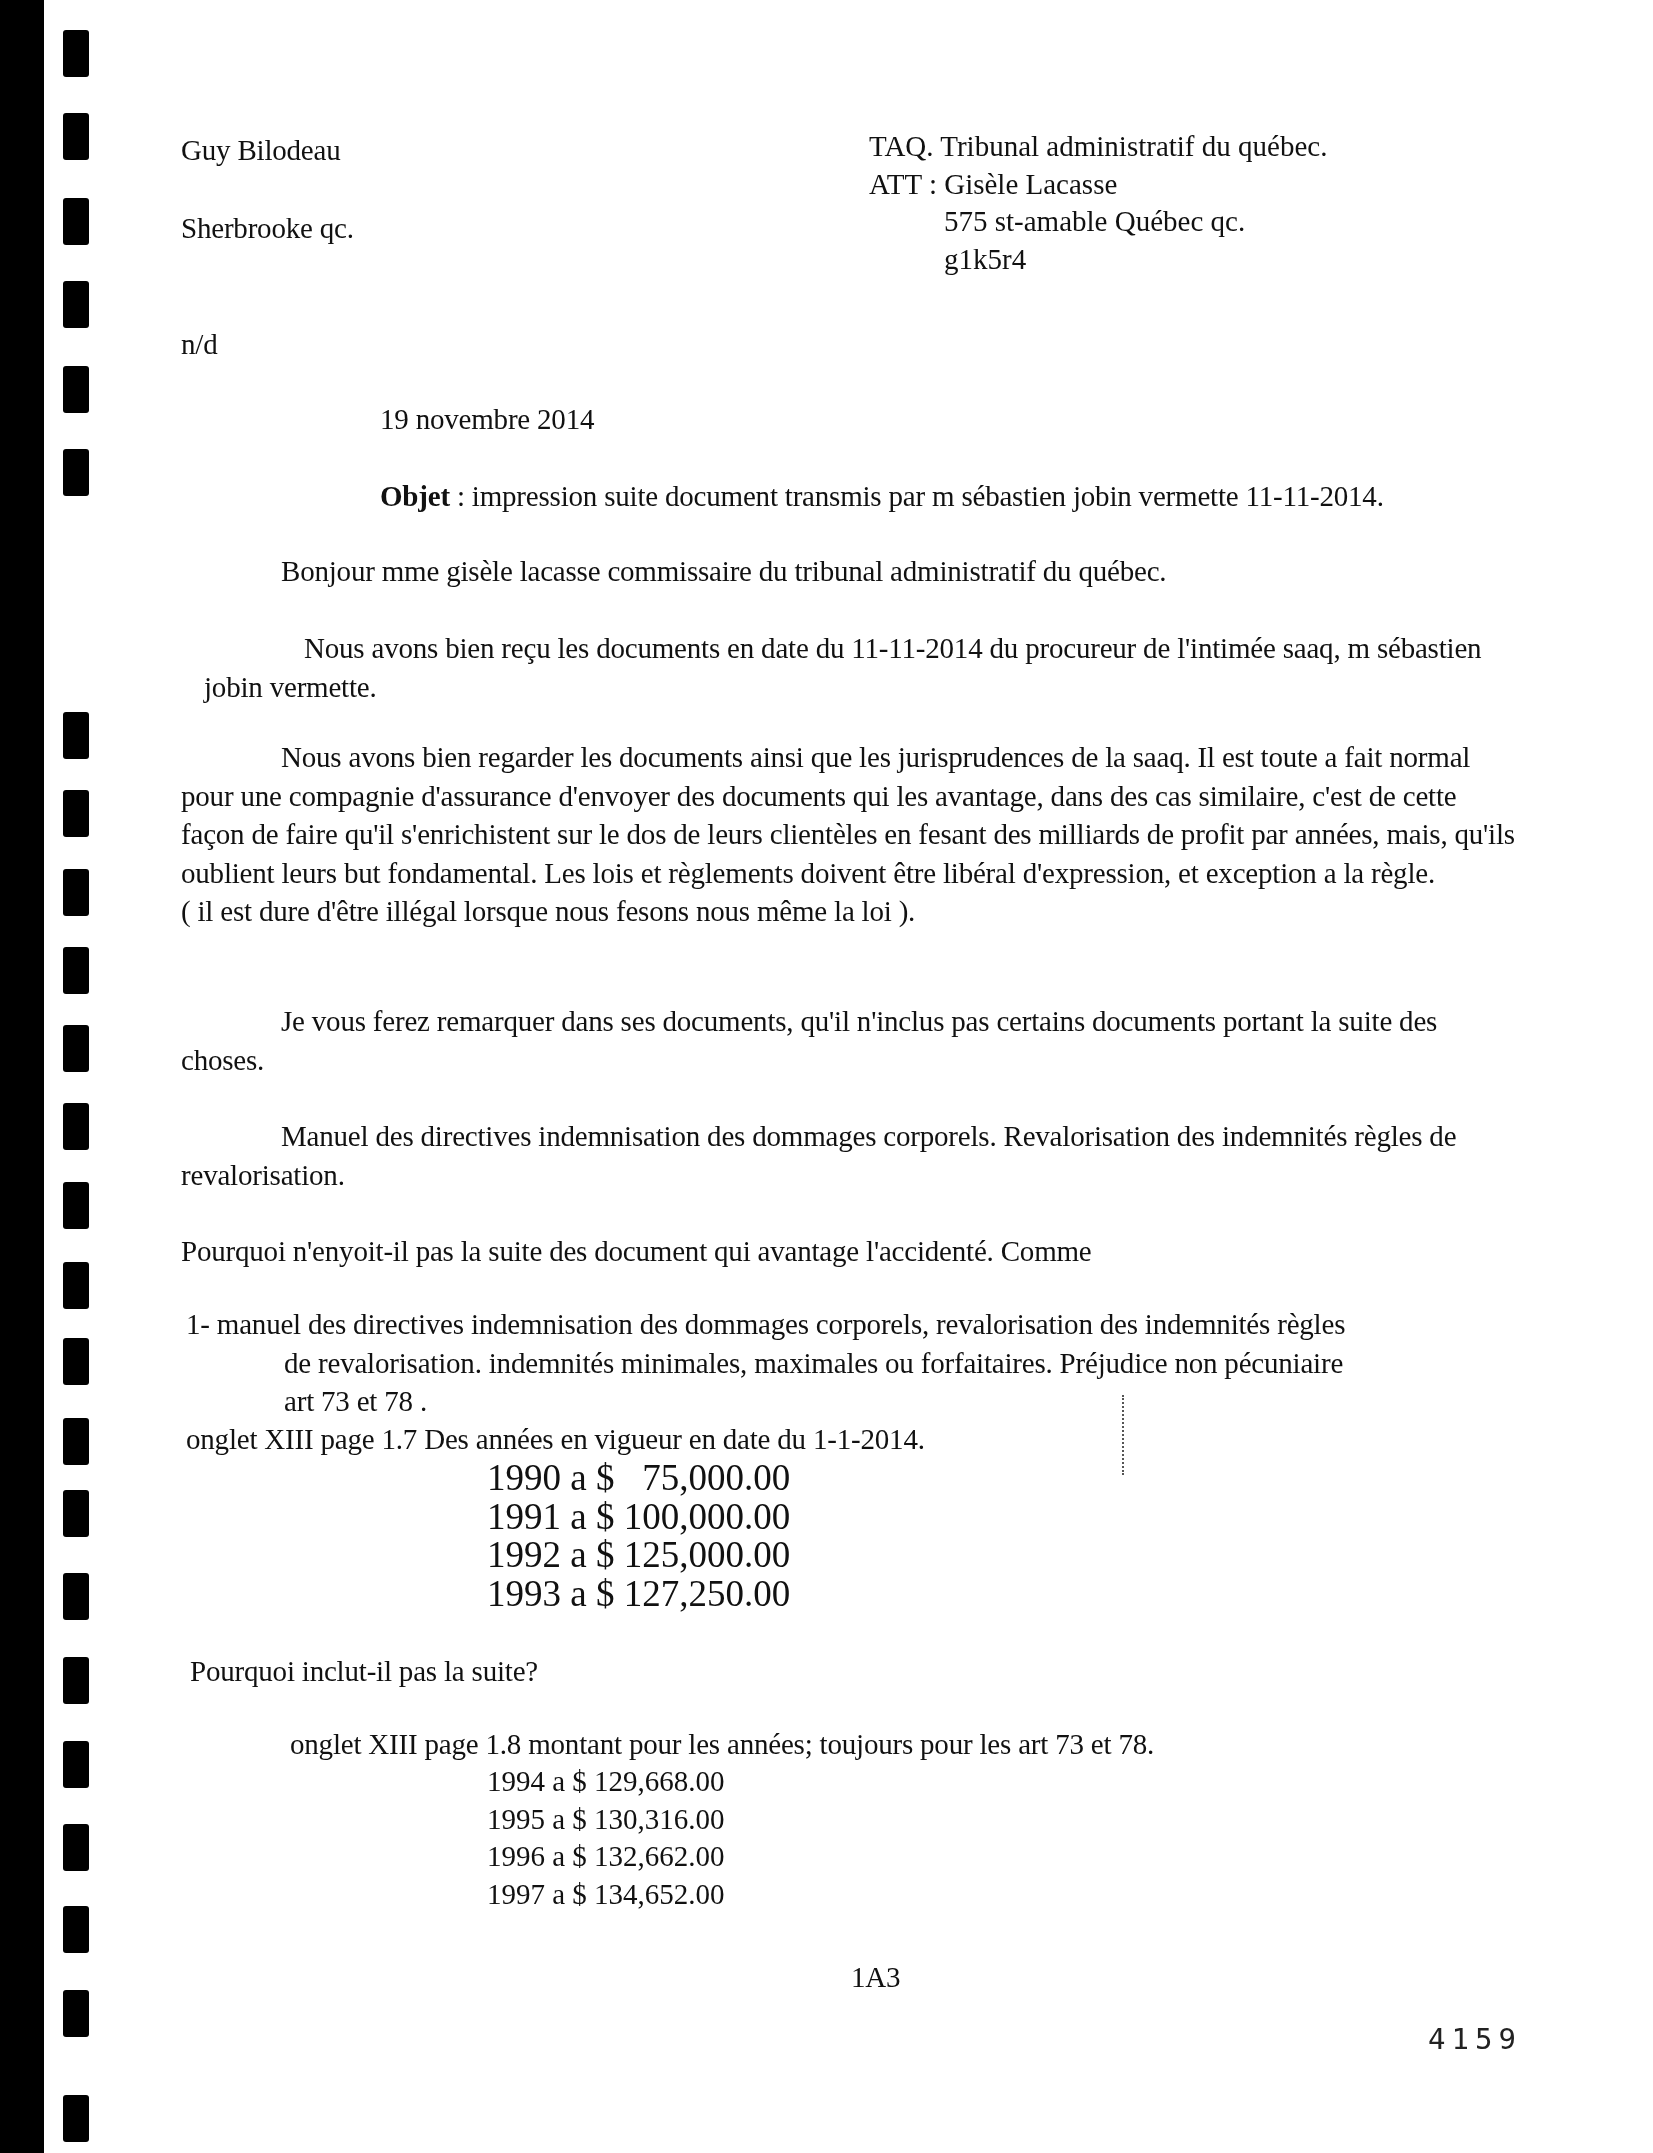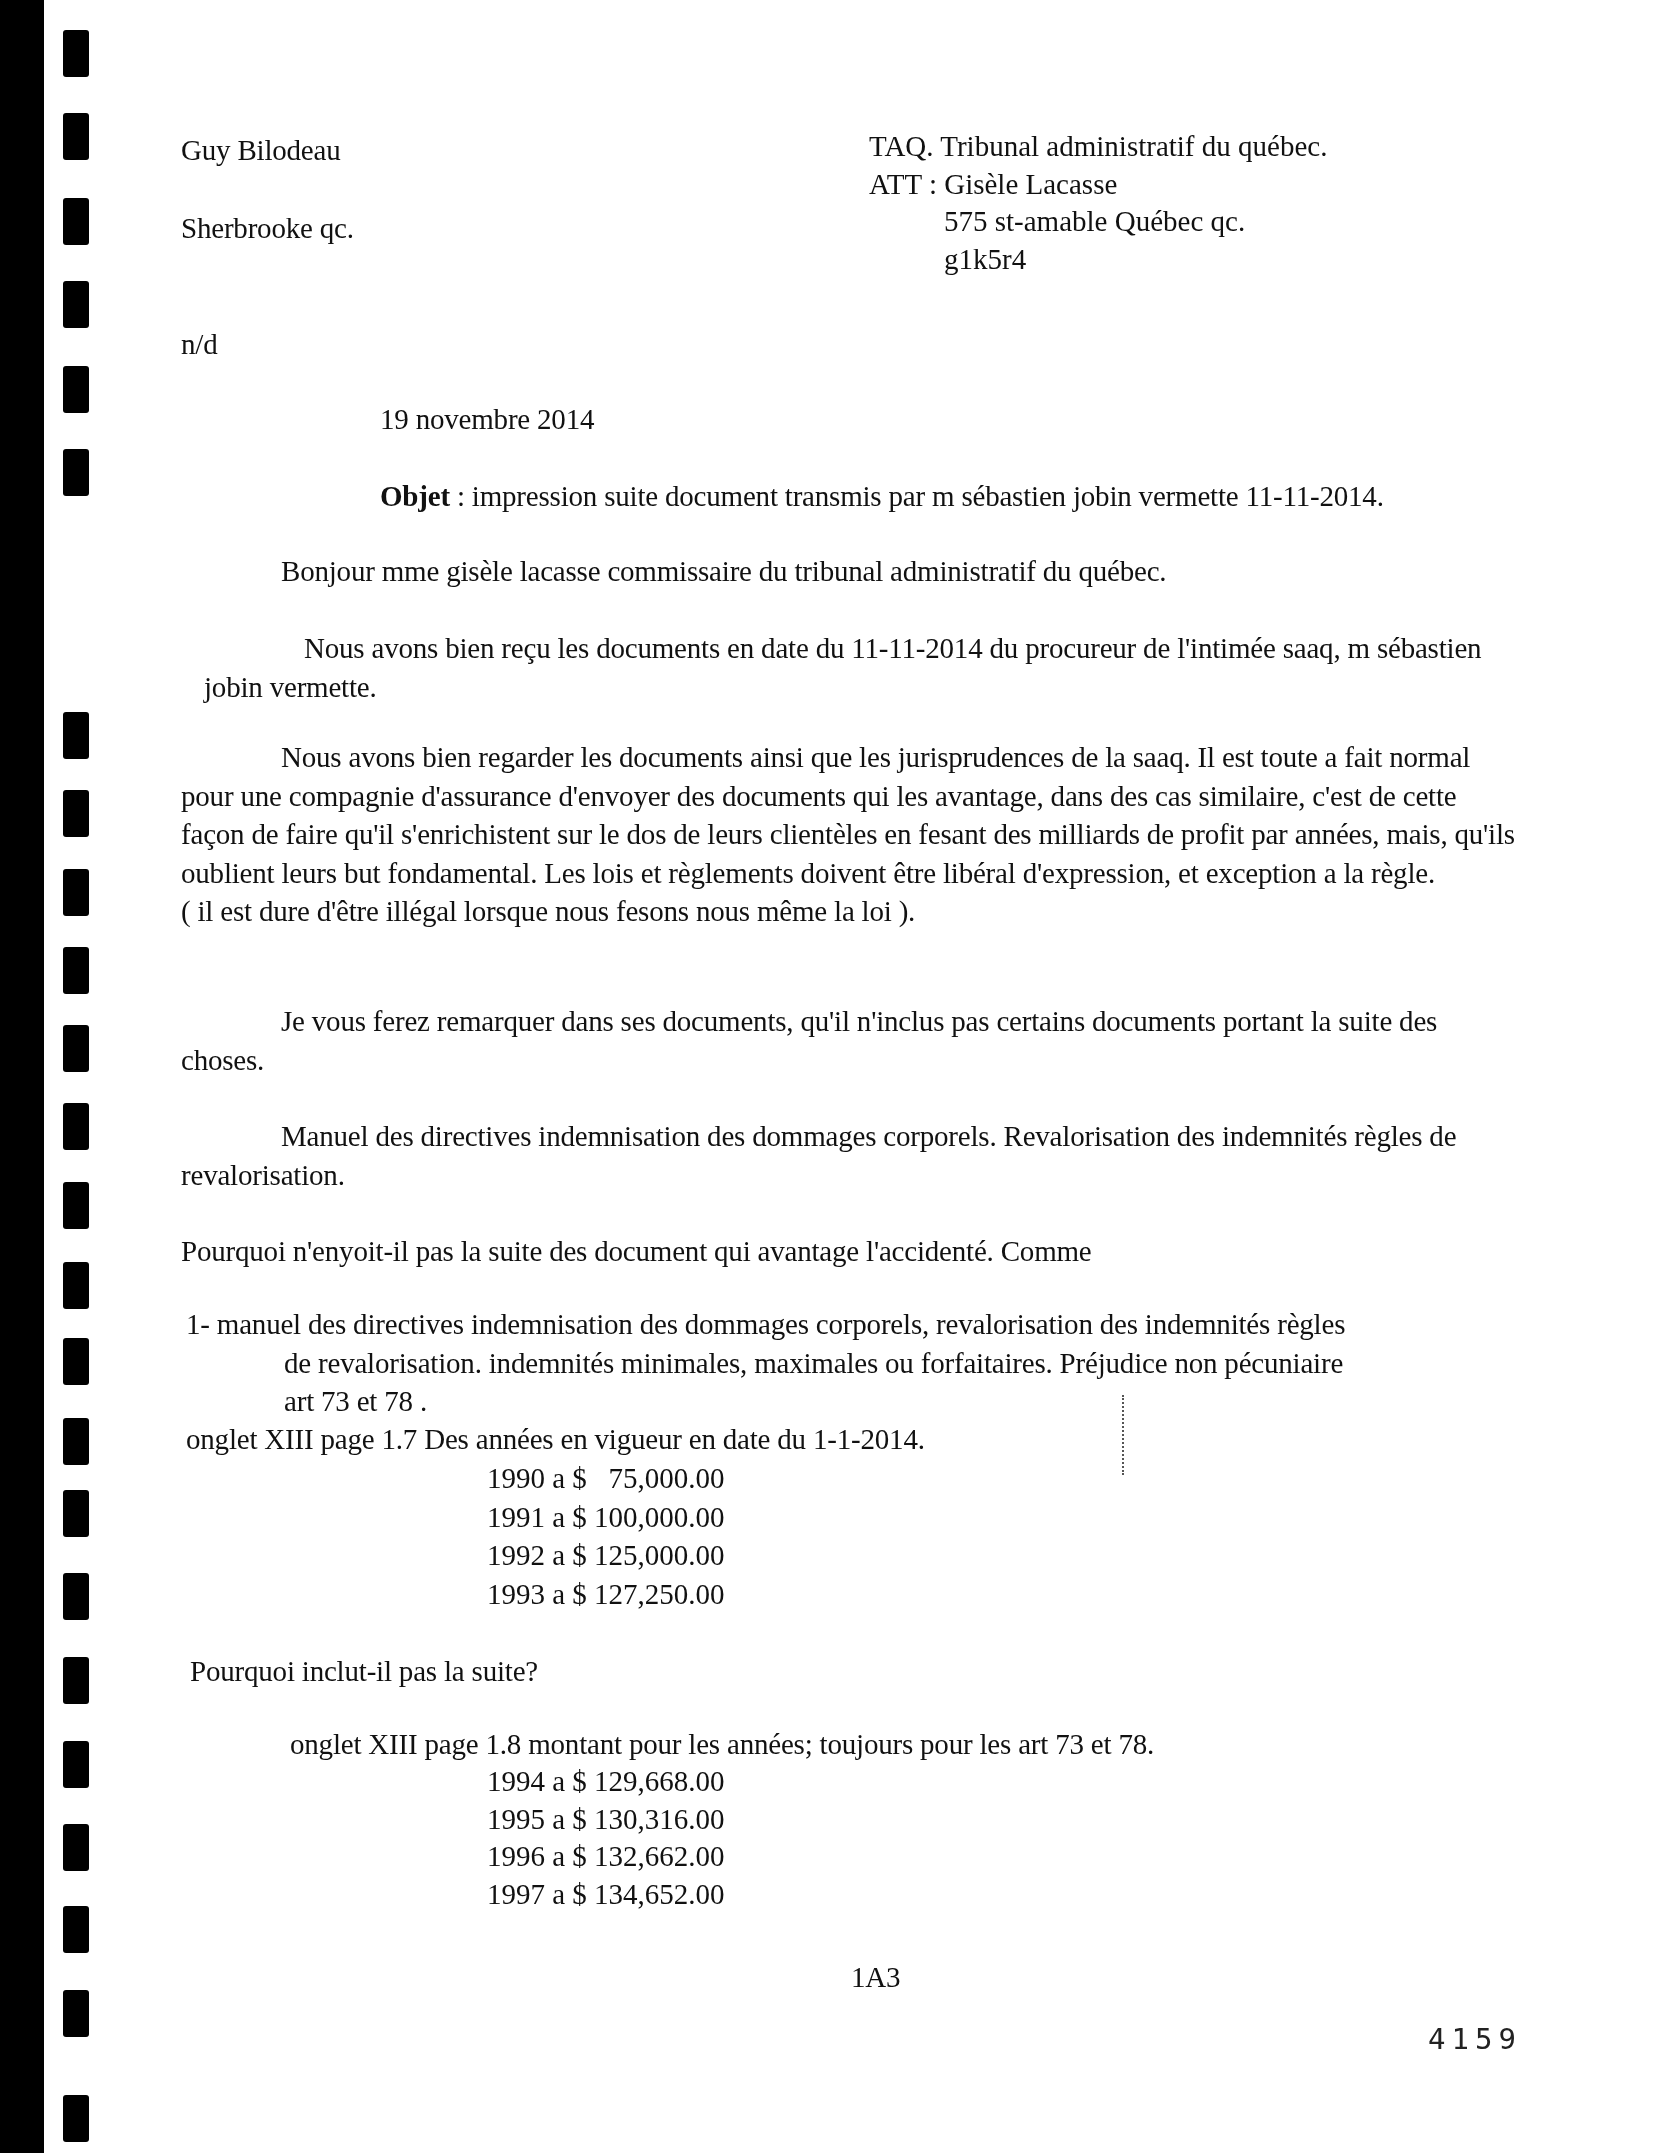--- a/index.html
+++ b/index.html
@@ -32,21 +32,21 @@
   .p1 { left: 181px; top: 629px; width: 1340px; margin-left: 23px; }
   .p2 { left: 181px; top: 738px; width: 1340px; }
   .p3 { left: 181px; top: 1002px; width: 1340px; }
   .p4 { left: 181px; top: 1117px; width: 1340px; }
   .q1 { left: 181px; top: 1232px; }
 
   .item1 { position: absolute; left: 186px; top: 1305px; width: 1370px; font-size: 29px; line-height: 38.5px; letter-spacing: -0.2px; }
   .item1 .cont { padding-left: 98px; }
 
   .tab1 { left: 186px; top: 1420px; text-align: center; }
-  .amounts1 { position: absolute; left: 487px; top: 1459px; font-size: 29px; line-height: 38.5px; }
+  .amounts1 { position: absolute; left: 487px; top: 1459px; font-size: 37px; line-height: 38.5px; }
   .amounts2 { position: absolute; left: 487px; top: 1763px; font-size: 29px; line-height: 37.5px; }
   .amounts1 div, .amounts2 div { white-space: pre; }
 
   .q2 { left: 190px; top: 1652px; }
   .tab2 { left: 290px; top: 1725px; }
 
   .pageref { left: 851px; top: 1958px; font-size: 29px; }
   .stamp { position: absolute; left: 1428px; top: 2022px; font-family: "DejaVu Sans Mono", "Liberation Mono", monospace; font-size: 29px; letter-spacing: 6px; color: #222; }
 
   .dotted-line { position: absolute; left: 1122px; top: 1395px; width: 0; height: 80px; border-left: 2px dotted #555; }

